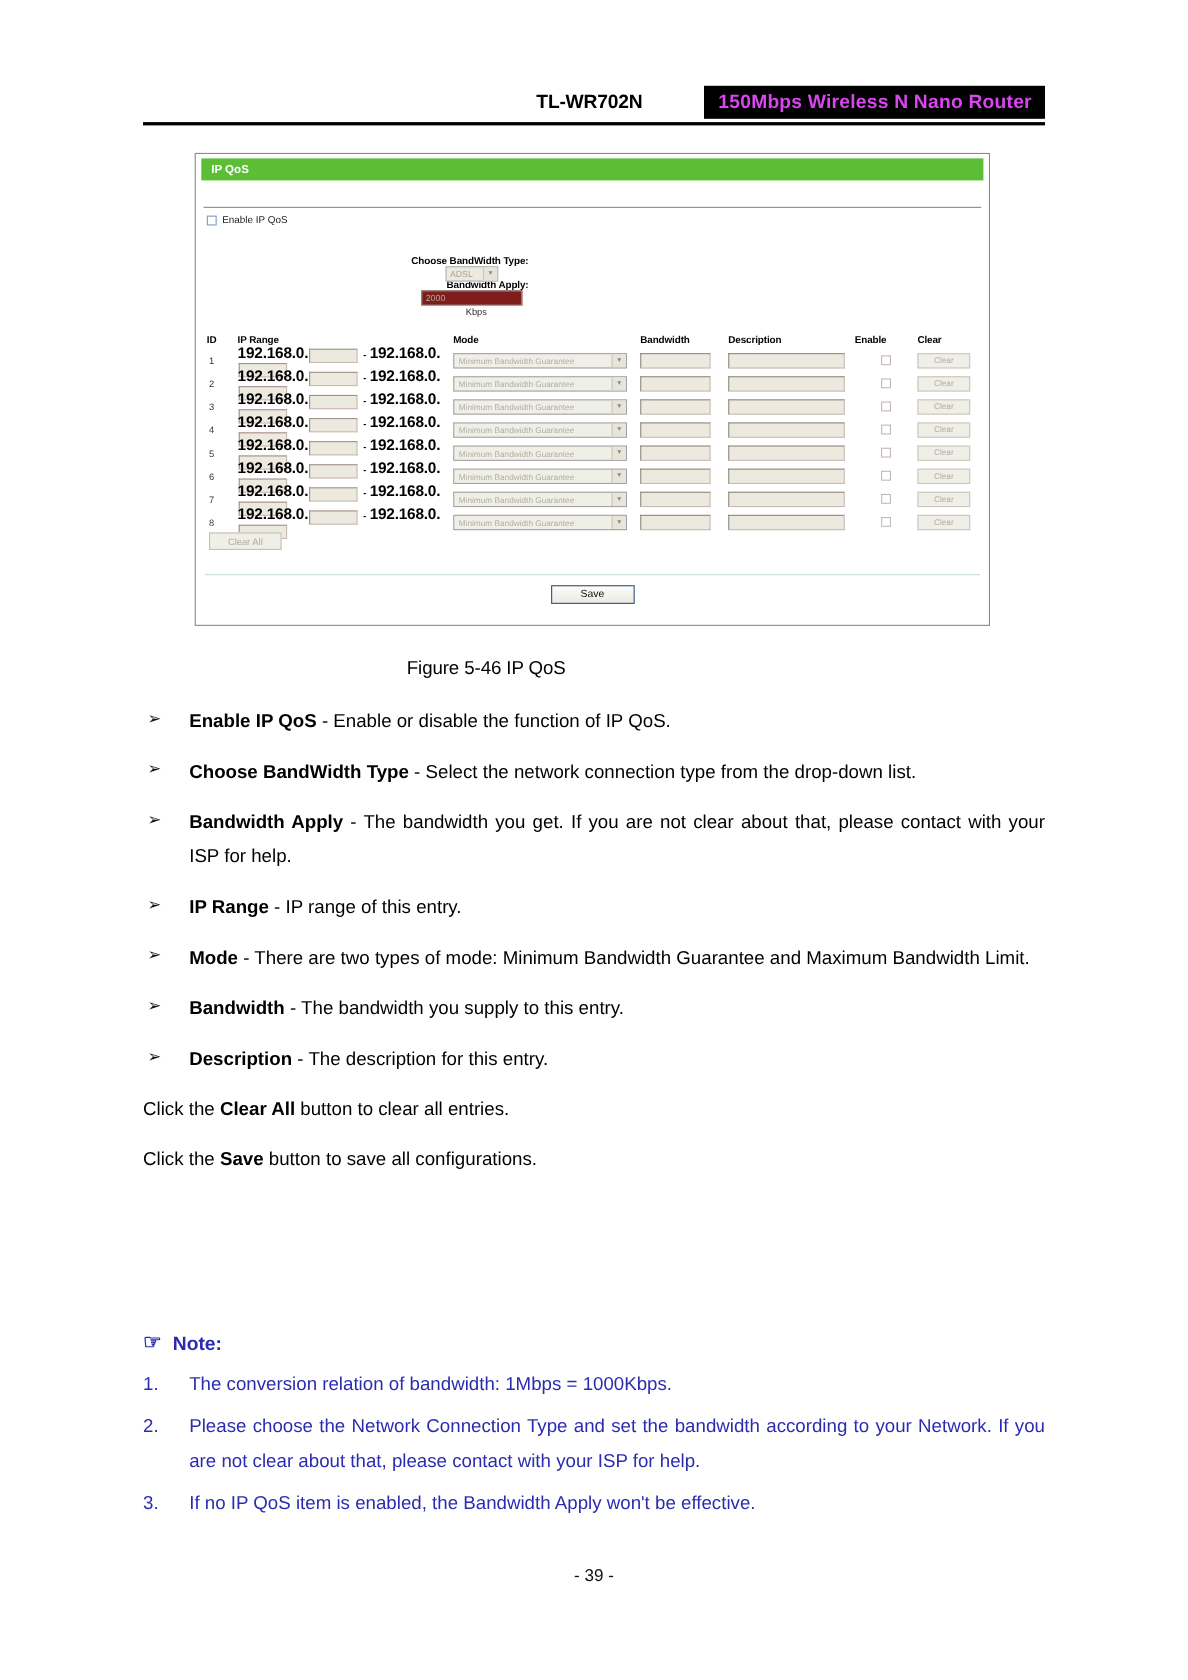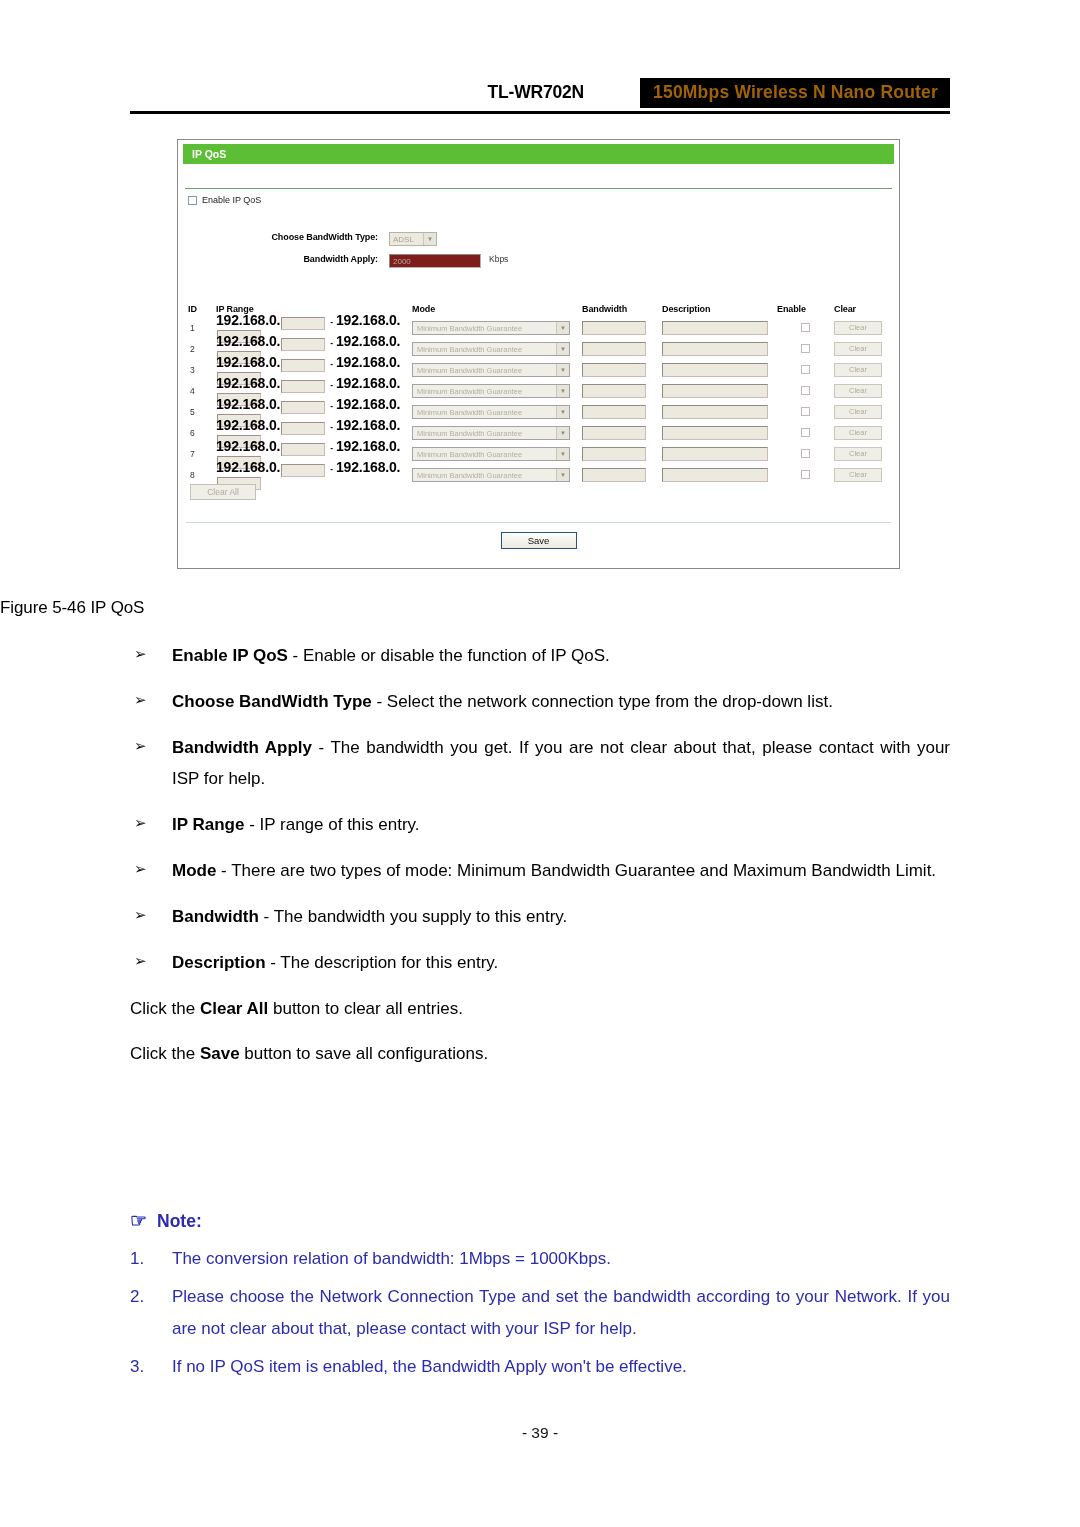--- a/index.html
+++ b/index.html
@@ -31,21 +31,21 @@
     font-size: 17.5px;
     font-weight: bold;
     letter-spacing: -0.2px;
     white-space: nowrap;
   }
   .hdr-tagbox {
     position: absolute;
     right: 0;
     top: -2px;
     background: #000000;
-    color: #a16207;
+    color: #d946ef;
     font-size: 17.5px;
     font-weight: bold;
     padding: 4px 12px 5px 13px;
     letter-spacing: 0.2px;
     white-space: nowrap;
   }
   .hdr-rule {
     position: absolute;
     left: 130px;
     top: 111px;
@@ -111,22 +111,24 @@
   }
 
   .cfg {
     position: absolute;
     left: 86px;
     top: 92px;
     width: 330px;
   }
   .cfg-row {
     display: flex;
+    align-items: center;
     height: 19px;
     margin-bottom: 3px;
+    flex-direction: column;
   }
   .cfg-label {
     width: 125px;
     text-align: right;
     font-size: 9px;
     font-weight: bold;
     padding-right: 11px;
     box-sizing: border-box;
     letter-spacing: -0.1px;
   }
@@ -321,21 +323,21 @@
     color: #111;
     box-sizing: border-box;
   }
 
   
   .figcap {
     position: absolute;
     left: 0;
     top: 598px;
     width: 884px;
-    text-align: left;
+    text-align: center;
     font-size: 17px;
     letter-spacing: -0.1px;
   }
 
   
   .doc {
     position: absolute;
     left: 130px;
     top: 640px;
     width: 820px;

